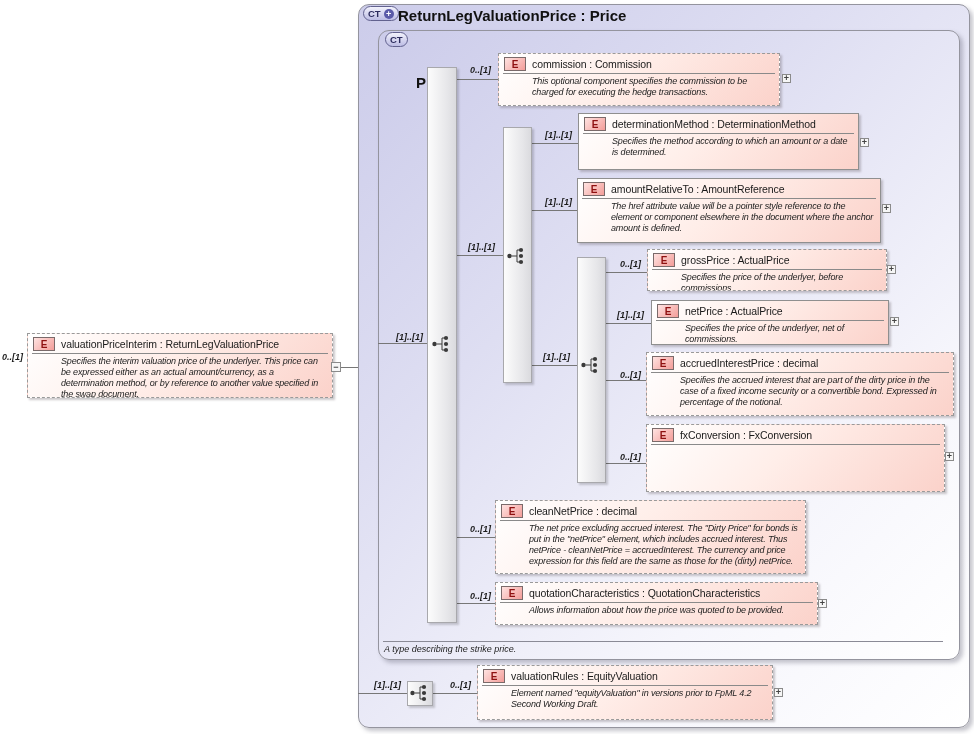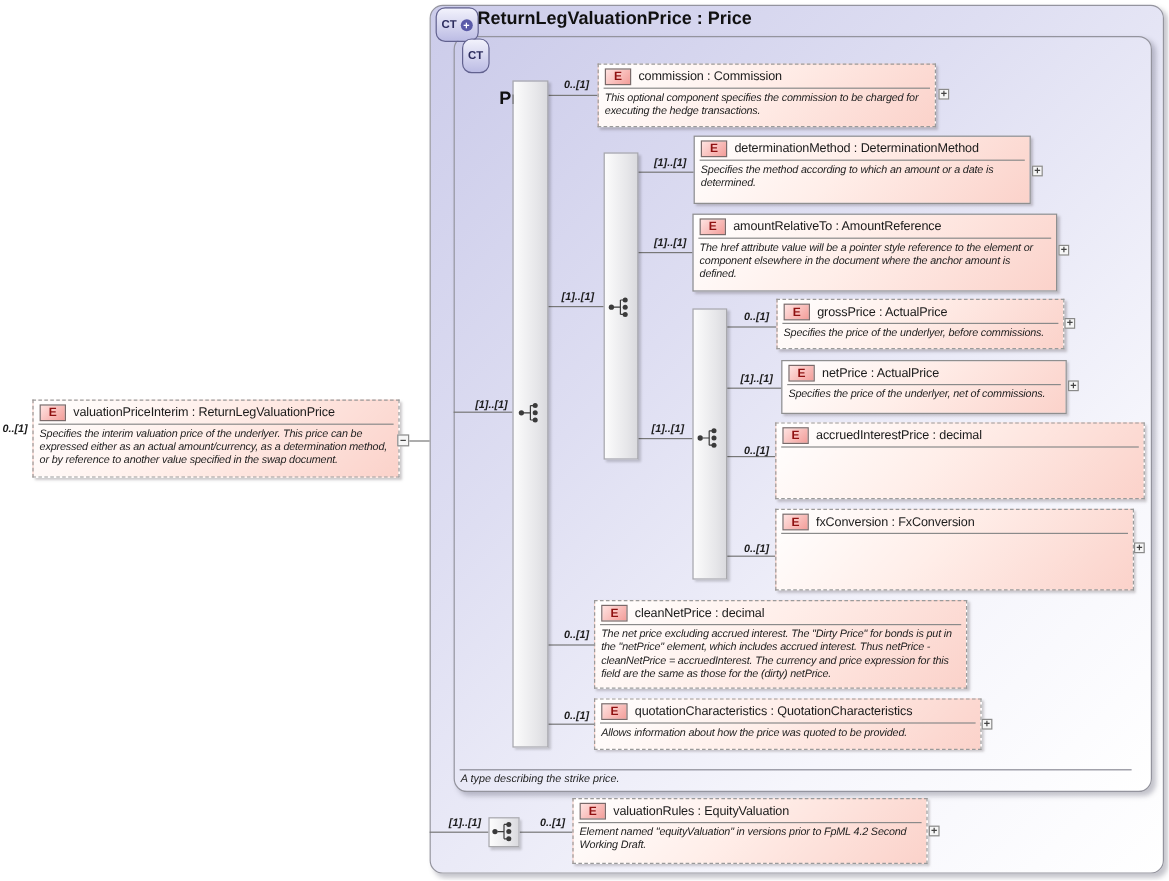--- a/index.html
+++ b/index.html
@@ -3,21 +3,21 @@
 <meta charset="utf-8">
 <style>
   * { margin:0; padding:0; box-sizing:border-box; }
   html,body { background:#fff; font-family:"Liberation Sans", sans-serif; }
   .canvas { position:relative; width:974px; height:734px; background:#ffffff; overflow:hidden; }
 
   .container { position:absolute; border:1px solid #94949e; border-radius:11px;
     background:linear-gradient(135deg,#ccccea 0%,#dedef2 35%,#f6f6fc 75%,#ffffff 100%);
     box-shadow:3px 3px 4px rgba(90,90,110,.35); }
 
-  .ct-badge { position:absolute; display:flex; align-items:center; gap:3px; height:29px;
+  .ct-badge { position:absolute; display:flex; align-items:center; gap:3px; height:15px;
     padding:0 4px; border:1px solid #62628f; border-radius:8px; color:#2c2c5e;
     background:linear-gradient(180deg,#f2f2fc,#bcbce4); font-size:9.5px; font-weight:bold; }
   .plus-circle { width:10px; height:10px; border-radius:50%; background:#5a5aa8; color:#fff;
     font-size:9px; line-height:10px; text-align:center; font-weight:bold; }
   .hdr-title { position:absolute; font-size:15px; font-weight:bold; color:#111; white-space:nowrap; }
 
   .bar { position:absolute; border:1px solid #a8a8ac;
     background:linear-gradient(to right,#fcfcfc,#e6e6e9 70%,#dadade);
     box-shadow:2px 2px 2px rgba(0,0,0,.18); }
   .seq-icon { position:absolute; }
@@ -32,21 +32,21 @@
     background:linear-gradient(135deg,#ffffff 0%,#ffeee9 45%,#fbd2ca 100%);
     box-shadow:2px 2px 2px rgba(110,100,105,.35); }
   .ebox.dashed { border:1px dashed #9a9a9a; }
   .ehead { display:flex; align-items:center; gap:6px; padding:3px 5px 2px 5px; }
   .ebadge { flex:0 0 auto; width:22px; height:14px; border:1px solid #7a6a6a;
     background:linear-gradient(135deg,#ffe3e1,#f39d99); color:#8f1111; font-weight:bold;
     font-size:10px; display:flex; align-items:center; justify-content:center; }
   .etitle { font-weight:normal; font-size:10.5px; color:#1a1a1a; white-space:nowrap; letter-spacing:-.1px; }
   .esep { border-top:1px solid #8a8a8a; margin:0 4px; }
   .eann { font-style:italic; font-size:9px; letter-spacing:-.15px; color:#222;
-    padding:2px 5px 2px 5px; line-height:1.22; }
+    padding:2px 5px 2px 5px; line-height:1.22;margin-left:28px; }
 
   .togglebox { position:absolute; width:9px; height:9px; border:1px solid #8a8a8a; background:#f6f6f6;
     color:#444; font-size:9px; line-height:7px; text-align:center; font-weight:bold; }
 
   .footnote-line { position:absolute; height:1px; background:#8a8a96; }
   .footnote { position:absolute; font-style:italic; font-size:9px; color:#222; white-space:nowrap; }
 </style>
 </head>
 <body>
 
@@ -206,20 +206,21 @@
     <div class="eann">Specifies the price of the underlyer, net of commissions.</div>
   </div>
   <div class="togglebox" style="left:890px;top:317px;">+</div>
 
   <div class="ebox dashed" style="left:646px;top:352px;width:308px;height:64px;">
     <div class="ehead">
       <span class="ebadge">E</span>
       <span class="etitle">accruedInterestPrice : decimal</span>
     </div>
     <div class="esep"></div>
+    <div class="eann">Specifies the accrued interest that are part of the dirty price in the case of a fixed income security or a convertible bond. Expressed in percentage of the notional.</div>
   </div>
 
   <div class="ebox dashed" style="left:646px;top:424px;width:299px;height:68px;">
     <div class="ehead">
       <span class="ebadge">E</span>
       <span class="etitle">fxConversion : FxConversion</span>
     </div>
     <div class="esep"></div>
   </div>
   <div class="togglebox" style="left:945px;top:452px;">+</div>

